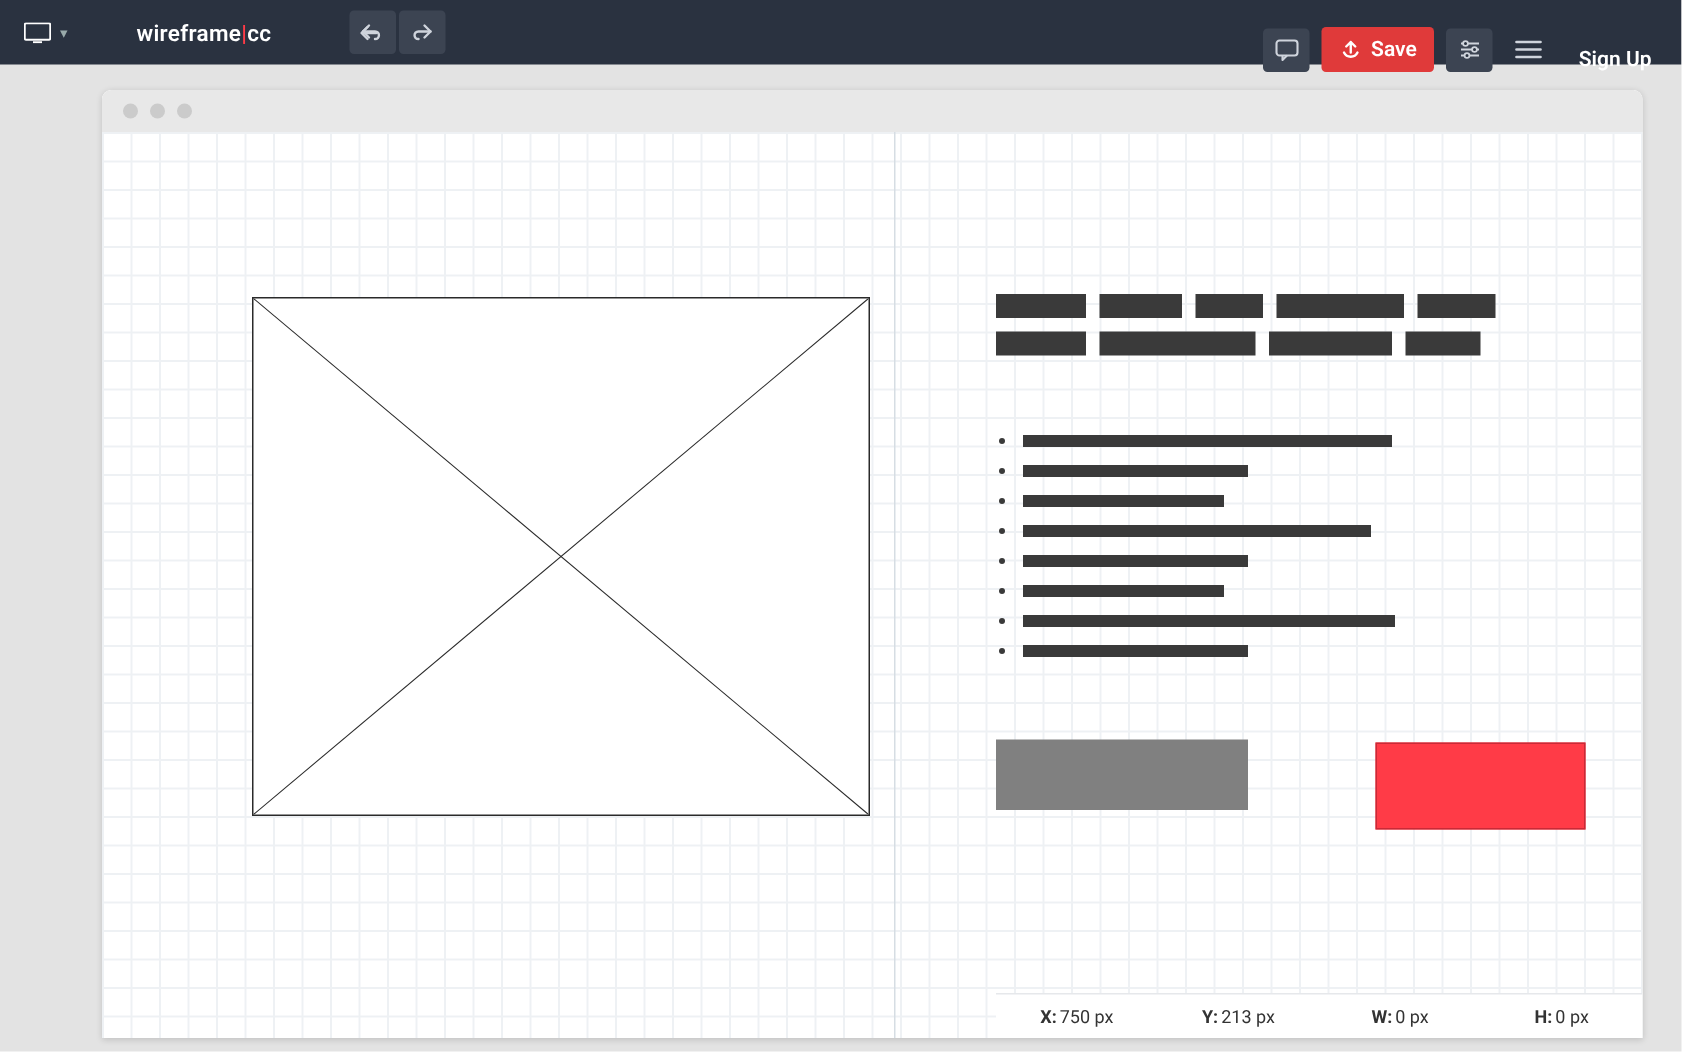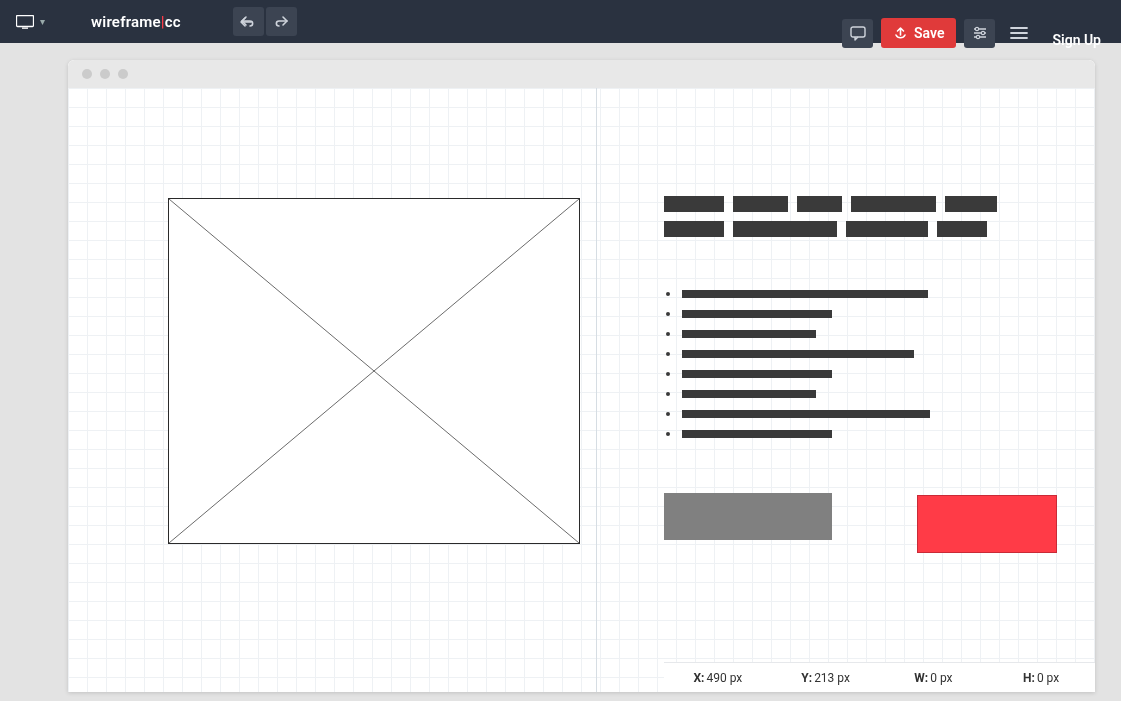--- a/index.html
+++ b/index.html
@@ -319,20 +319,20 @@
           <div class="dot"></div>
           <div class="bar" style="width:150px"></div>
         </div>
     </div>
 
     <div class="wf-btn" style="left:596px; top:405px; width:168px; background:#808080;"></div>
 
     <div class="wf-btn" style="left:849px; top:407px; width:140px; height:58px; background:#ff3b47; border:1px solid #c92a37;"></div>
 
     <div class="status-bar">
-      <div class="status-item"><b>X:</b><span>490 px</span></div>
+      <div class="status-item"><b>X:</b><span>750 px</span></div>
       <div class="status-item"><b>Y:</b><span>213 px</span></div>
       <div class="status-item"><b>W:</b><span>0 px</span></div>
       <div class="status-item"><b>H:</b><span>0 px</span></div>
     </div>
 
   </div>
 </div>
 
 </body></html>

